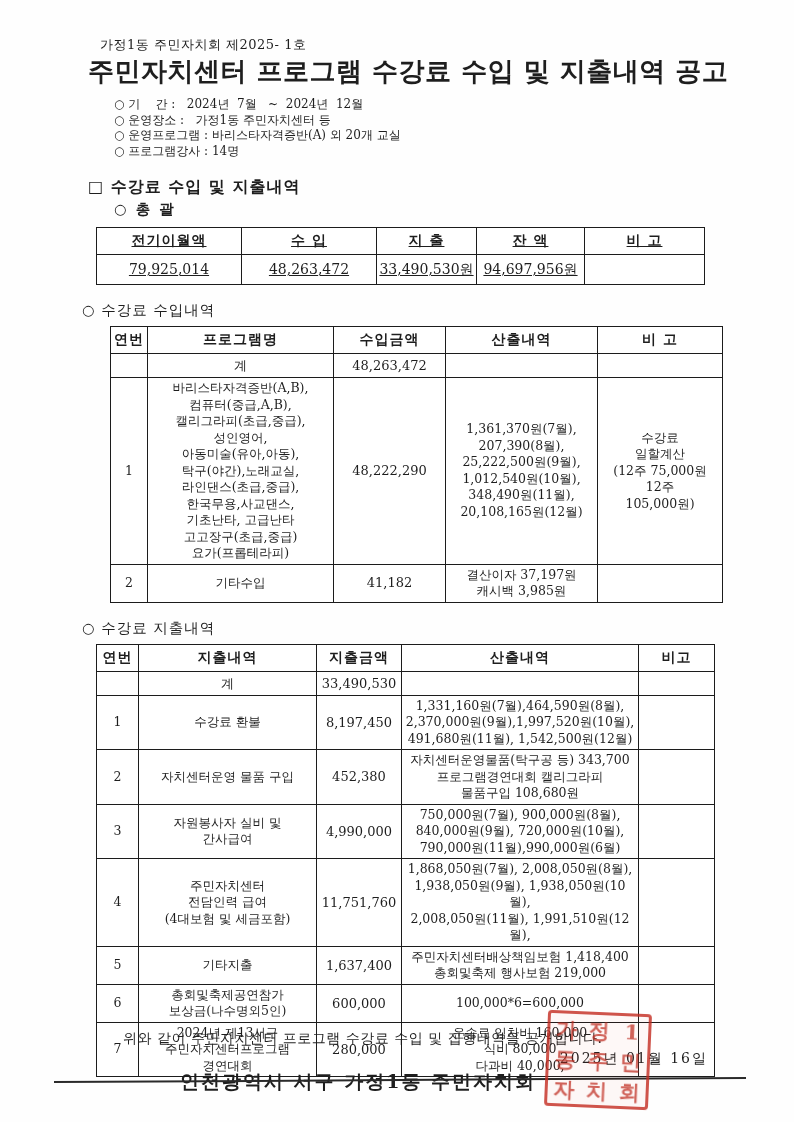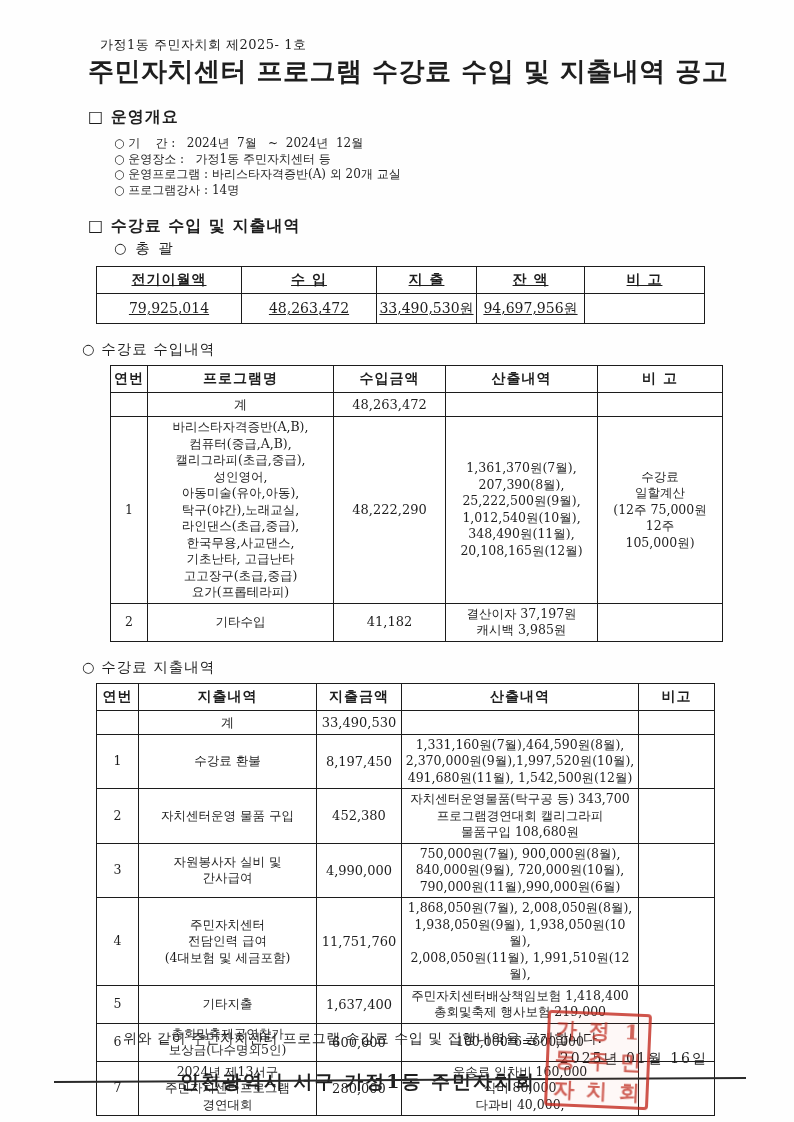--- a/index.html
+++ b/index.html
@@ -12,21 +12,21 @@
     color:#1e1e1e;
     font-family:"DejaVu Serif","Liberation Serif",serif;
     overflow:hidden;
   }
   .content { position:absolute; left:88px; top:36px; width:660px; }
   .doc-number { font-size:13px; letter-spacing:.5px;margin-left:12px; }
   .page-title { font-size:26px; font-weight:bold; letter-spacing:.5px; margin-top:0; white-space:nowrap; }
   .sec-heading { font-size:16px; font-weight:bold; margin-top:18px; letter-spacing:1px; }
   .overview-list { margin-top:8px; margin-left:26px; }
   .overview-list div { font-size:12px; line-height:1.3; white-space:pre; }
-  .sub-heading { font-size:14.5px; margin-left:26px; margin-top:2px; letter-spacing:2px; }
+  .sub-heading { font-size:14.5px; margin-left:26px; margin-top:2px; letter-spacing:2px;font-weight:bold; }
   .circ-heading { font-size:14.5px; margin-top:16px; margin-left:-6px; letter-spacing:1px; }
 
   table { border-collapse:collapse; table-layout:fixed; background:#fff; }
   th, td { border:1.5px solid #1c1c1c; font-family:"DejaVu Serif","Liberation Serif",serif; }
   th { font-size:14px; font-weight:bold; letter-spacing:1px; padding:4px 2px; }
   td { font-size:12.5px; text-align:center; padding:2px 3px; line-height:1.32; }
   .ml { white-space:pre-line; }
   .summary-table { width:608px; margin-top:8px; margin-left:8px;text-decoration:underline; }
   .summary-table td { font-size:14px; padding:5px 2px;margin-left:36px; }
   .income-table  { width:612px; margin-top:6px; margin-left:22px; }
@@ -54,21 +54,20 @@
   }
 </style>
 </head>
 <body>
 
 <div class="page">
   <div class="content">
     <div class="doc-number">가정1동 주민자치회 제2025- 1호</div>
     <div class="page-title">주민자치센터 프로그램 수강료 수입 및 지출내역 공고</div>
 
-    <div class="sec-heading">□ 운영개요</div>
     <div class="overview-list">
       <div>○ 기    간 :   2024년  7월   ~  2024년  12월</div>
       <div>○ 운영장소 :   가정1동 주민자치센터 등</div>
       <div>○ 운영프로그램 : 바리스타자격증반(A) 외 20개 교실</div>
       <div>○ 프로그램강사 : 14명</div>
     </div>
 
     <div class="sec-heading">□ 수강료 수입 및 지출내역</div>
     <div class="sub-heading">○ 총  괄</div>
 

